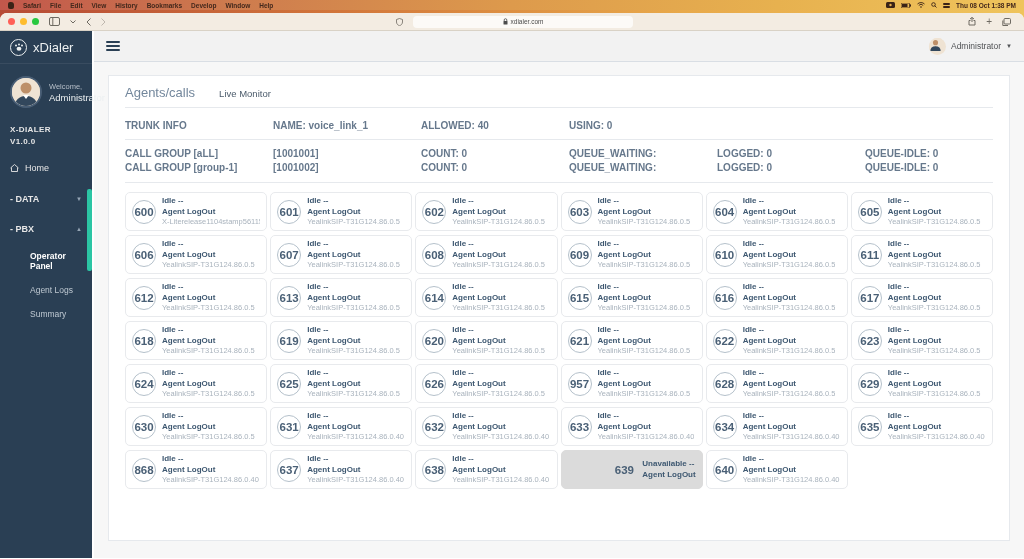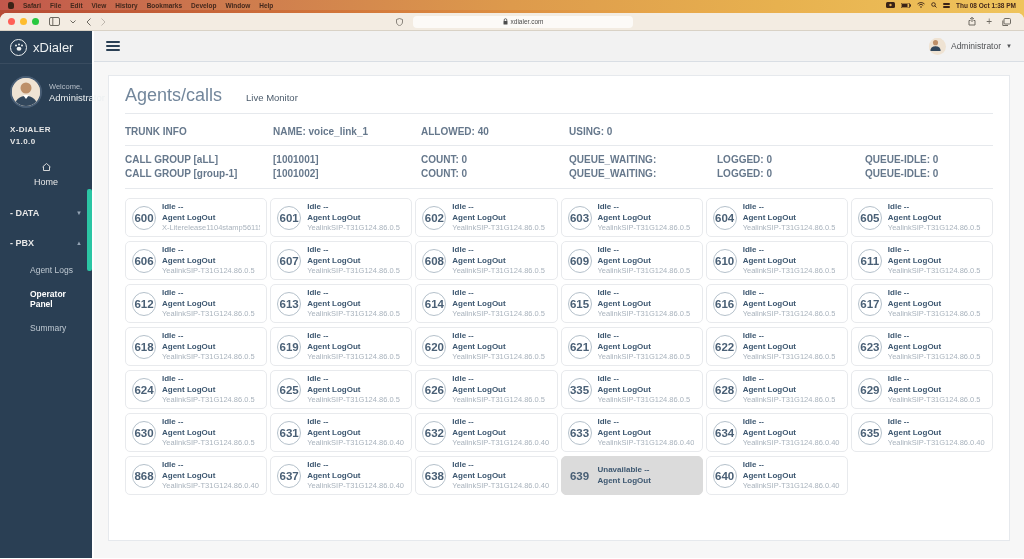--- a/index.html
+++ b/index.html
@@ -39,59 +39,59 @@
   .logo-row { display:flex; align-items:center; gap:6px; padding:8px 10px 7px;
     font-size:13px; color:#ECF0F1; border-bottom:1px solid rgba(255,255,255,.07); }
   .paw-badge { width:17px; height:17px; border:1.4px solid #ECF0F1; border-radius:50%;
     display:flex; align-items:center; justify-content:center; flex:none; }
   .profile { display:flex; align-items:center; gap:7px; padding:12px 10px 6px; }
   .avatar { width:32px; height:32px; border-radius:50%; background:#efe3d3; overflow:hidden;
     border:2px solid #495E75; flex:none; }
   .welcome { font-size:7.5px; color:#B7BFC9; line-height:1.5; }
   .uname { font-size:9.5px; color:#ECF0F1; }
   .appver { padding:10px 10px 4px; font-size:8px; font-weight:bold; letter-spacing:.4px; line-height:1.5; color:#E7E7E7; }
-  .nav-home { display:flex; align-items:center; gap:6px; padding:11px 10px; font-size:9px; color:#E7E7E7; cursor:default;flex-direction:column; }
+  .nav-home { display:flex; align-items:center; gap:6px; padding:11px 10px; font-size:9px; color:#E7E7E7; cursor:default; }
   .nav-section { padding:10px 10px; font-size:9px; font-weight:bold; color:#E7E7E7;
     display:flex; justify-content:space-between; align-items:center; }
   .chev { font-size:6px; color:#95A5B5; }
   .submenu-item { padding:7px 10px 7px 30px; font-size:8.5px; color:#BFC9D2; }
   .submenu-item.active { color:#FFFFFF; font-weight:bold; }
   .side-scroll { position:absolute; right:0; top:158px; width:5px; height:82px; background:#2BC5A4; border-radius:2px; }
 
   .main { flex:1; display:flex; flex-direction:column; border-left:2px solid #FFFFFF; min-width:0; }
   .topnav { height:31px; background:#f2f2f2; border-bottom:1px solid #D9DEE4; display:flex;
     align-items:center; padding:0 12px; flex:none; }
   .hamburger { width:14px; display:flex; flex-direction:column; gap:2px; cursor:pointer; }
   .hamburger span { display:block; height:2px; background:#2A3F54; border-radius:1px; }
   .tn-user { margin-left:auto; display:flex; align-items:center; gap:5px; font-size:8.5px; color:#515356; }
   .tn-avatar { width:17px; height:17px; border-radius:50%; background:#efe3d3; overflow:hidden; flex:none; }
   .tn-caret { font-size:6px; color:#515356; }
 
   .content { flex:1; padding:13px 14px; overflow:hidden; }
   .panel { background:#fff; border:1px solid #E6E9ED; padding:9px 16px 14px; min-height:466px; }
   .panel-title-row { display:flex; align-items:baseline; gap:16px; border-bottom:1px solid #E6E9ED;
     padding-bottom:7px; margin-bottom:2px; }
-  .panel-title { font-size:18px; color:#73879C; }
+  .panel-title { font-size:13px; color:#73879C; }
   .panel-subtab { font-size:9.5px; color:#4b5b6b;margin-left:8px; }
 
   .trunk-grid { display:grid; grid-template-columns:repeat(6,1fr); column-gap:20px;
     font-size:10px; font-weight:bold; color:#66788C; }
   .trunk-r1 { padding:10px 0 8px; border-bottom:1px solid #E6E9ED; }
   .trunk-r23 { padding:8px 0 9px; border-bottom:1px solid #E6E9ED; row-gap:3px; }
   .trunk-cell { white-space:nowrap; overflow:hidden; }
 
   .agents-grid { display:grid; grid-template-columns:repeat(6,1fr); gap:4px 3px; margin-top:9px; }
   .cell { display:flex; align-items:center; gap:6px; background:#fff; border:1px solid #E8EAED;
     border-radius:5px; padding:3px 6px; height:39px; overflow:hidden; cursor:pointer; }
   .num { width:24px; height:24px; border:1px solid #B5C1CB; border-radius:50%; flex:none;
     display:flex; align-items:center; justify-content:center; font-weight:bold; font-size:11.5px; color:#4A6076; }
   .lines { display:flex; flex-direction:column; line-height:1.3; min-width:0; }
   .l1,.l2 { font-weight:bold; color:#3E5871; font-size:8px; white-space:nowrap; }
   .l3 { color:#A9B3BD; font-size:7.5px; white-space:nowrap; overflow:hidden; text-overflow:clip; }
-  .cell.unavailable { background:#DBDBDB; border-color:#DBDBDB; }
+  .cell.unavailable { background:#DBDBDB; border-color:#DBDBDB;justify-content:flex-end; }
   .cell.unavailable .num { border-color:transparent; }
 </style>
 </head>
 <body>
 
 <div class="menubar">
   <span class="apple"></span>
   <span style="display:flex;gap:9px;">
       <span class="mb-item">Safari</span>
       <span class="mb-item">File</span>
@@ -237,22 +237,22 @@
       </div>
       <div>
           <div class="nav-section">
             <span>- DATA</span>
             <span class="chev">▼</span>
           </div>
           <div class="nav-section">
             <span>- PBX</span>
             <span class="chev">▲</span>
           </div>
+          <div class="submenu-item active">Operator Panel</div>
           <div class="submenu-item">Agent Logs</div>
-          <div class="submenu-item active">Operator Panel</div>
           <div class="submenu-item">Summary</div>
         </div>
       <span class="side-scroll"></span>
     </div>
 
     <div class="main">
       <div class="topnav">
         <span class="hamburger">
             <span></span>
             <span></span>
@@ -508,21 +508,21 @@
               </div>
               <div class="cell">
                 <span class="num">626</span>
                 <span class="lines">
                   <span class="l1">Idle --</span>
                   <span class="l2">Agent LogOut</span>
                   <span class="l3">YealinkSIP-T31G124.86.0.5</span>
                 </span>
               </div>
               <div class="cell">
-                <span class="num">335</span>
+                <span class="num">957</span>
                 <span class="lines">
                   <span class="l1">Idle --</span>
                   <span class="l2">Agent LogOut</span>
                   <span class="l3">YealinkSIP-T31G124.86.0.5</span>
                 </span>
               </div>
               <div class="cell">
                 <span class="num">628</span>
                 <span class="lines">
                   <span class="l1">Idle --</span>

